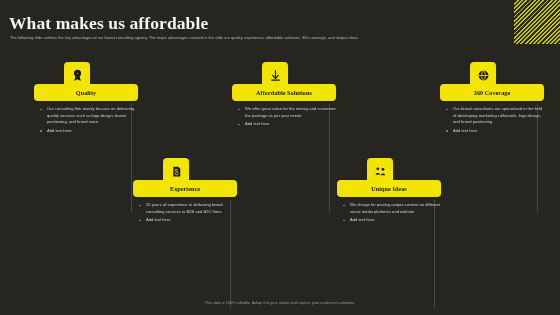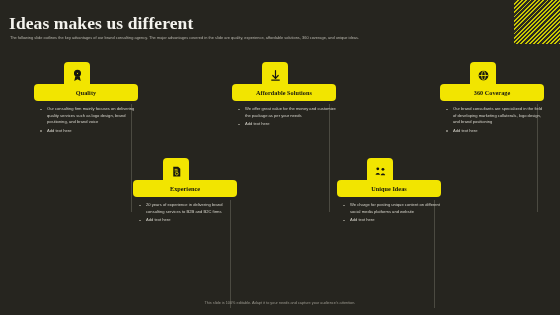--- a/index.html
+++ b/index.html
@@ -84,21 +84,21 @@
     text-align:center; font-size:3.8px; color:#9b998f; letter-spacing:.02px;
   }
 </style>
 </head>
 <body>
 
 <div class="slide">
 
   <div class="hatch"></div>
 
-  <div class="title">Ideas makes us different</div>
+  <div class="title">What makes us affordable</div>
   <div class="subtitle">The following slide outlines the key advantages of our brand consulting agency. The major  advantages covered in the slide are quality,  experience, affordable solutions, 360 coverage, and unique ideas.</div>
 
   <div class="card c1">
     <div class="icon-badge">
       <svg viewBox="0 0 24 24" fill="none" stroke="#17170f" stroke-width="2">
         <circle cx="12" cy="8" r="5.5" fill="#17170f"></circle>
         <circle cx="12" cy="8" r="2" fill="#f2e500"></circle>
         <path d="M8 13.5 L6 22 L12 19 L18 22 L16 13.5" fill="#17170f" stroke="none"></path>
       </svg>
     </div>

